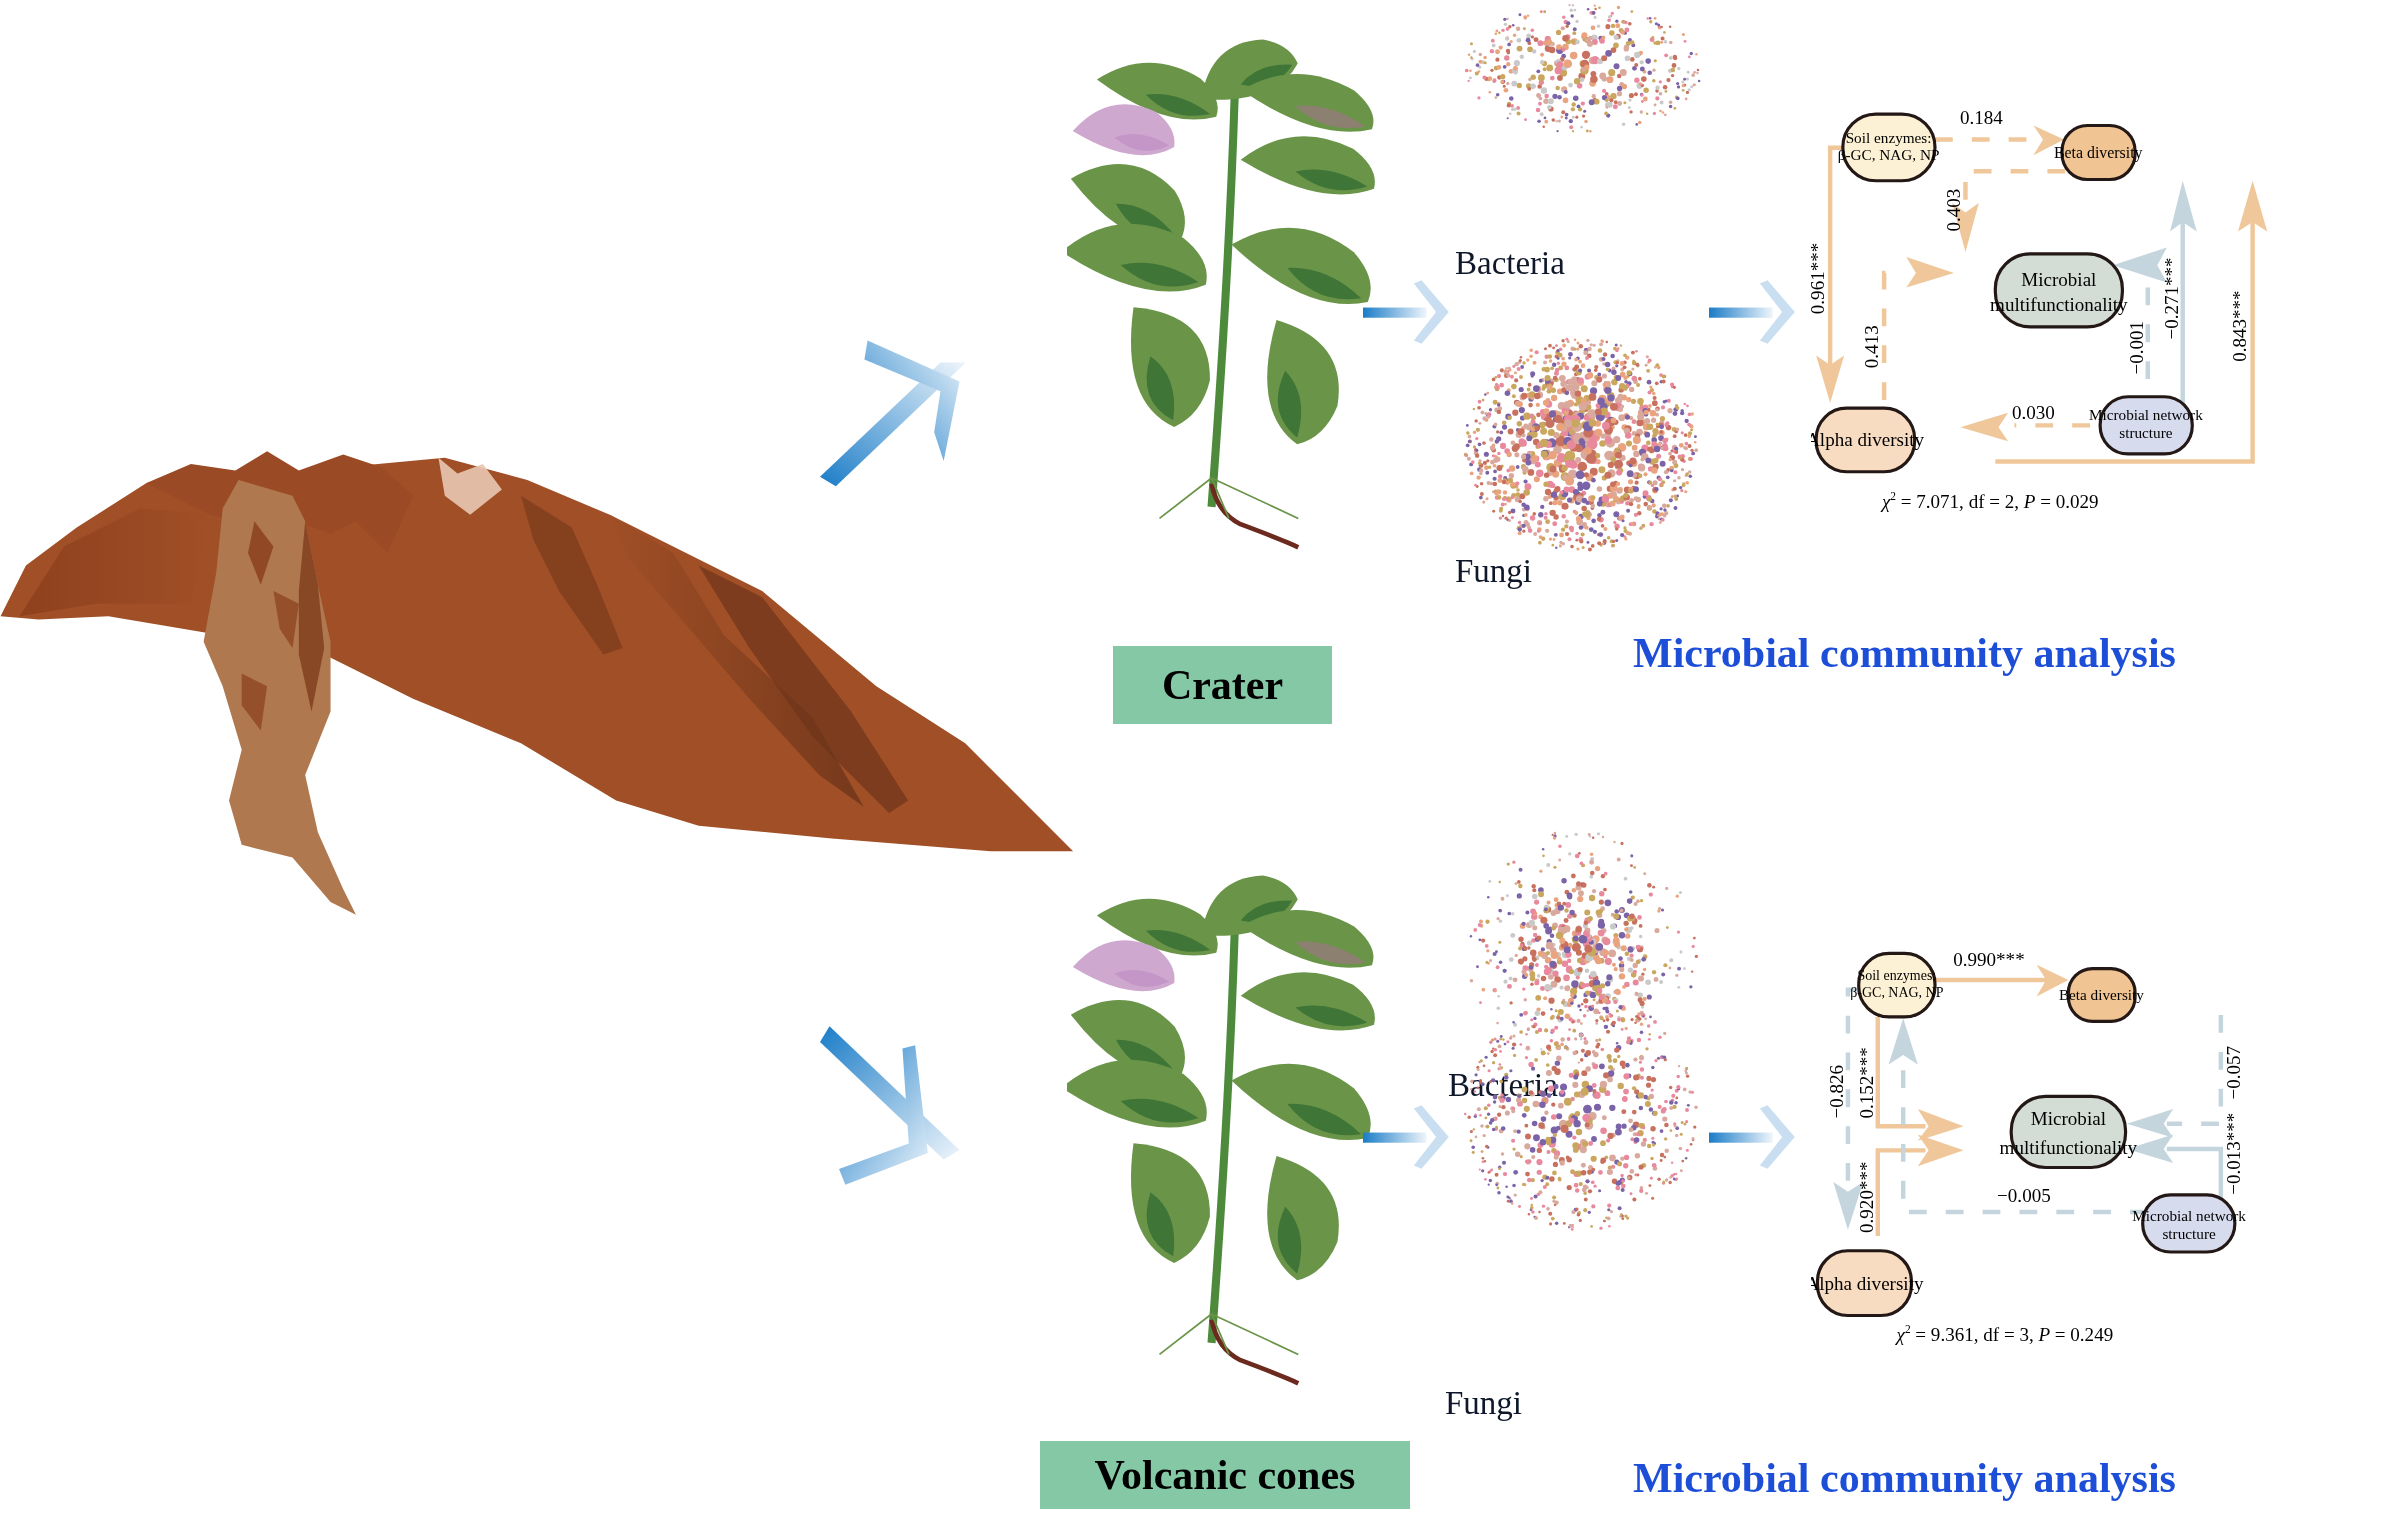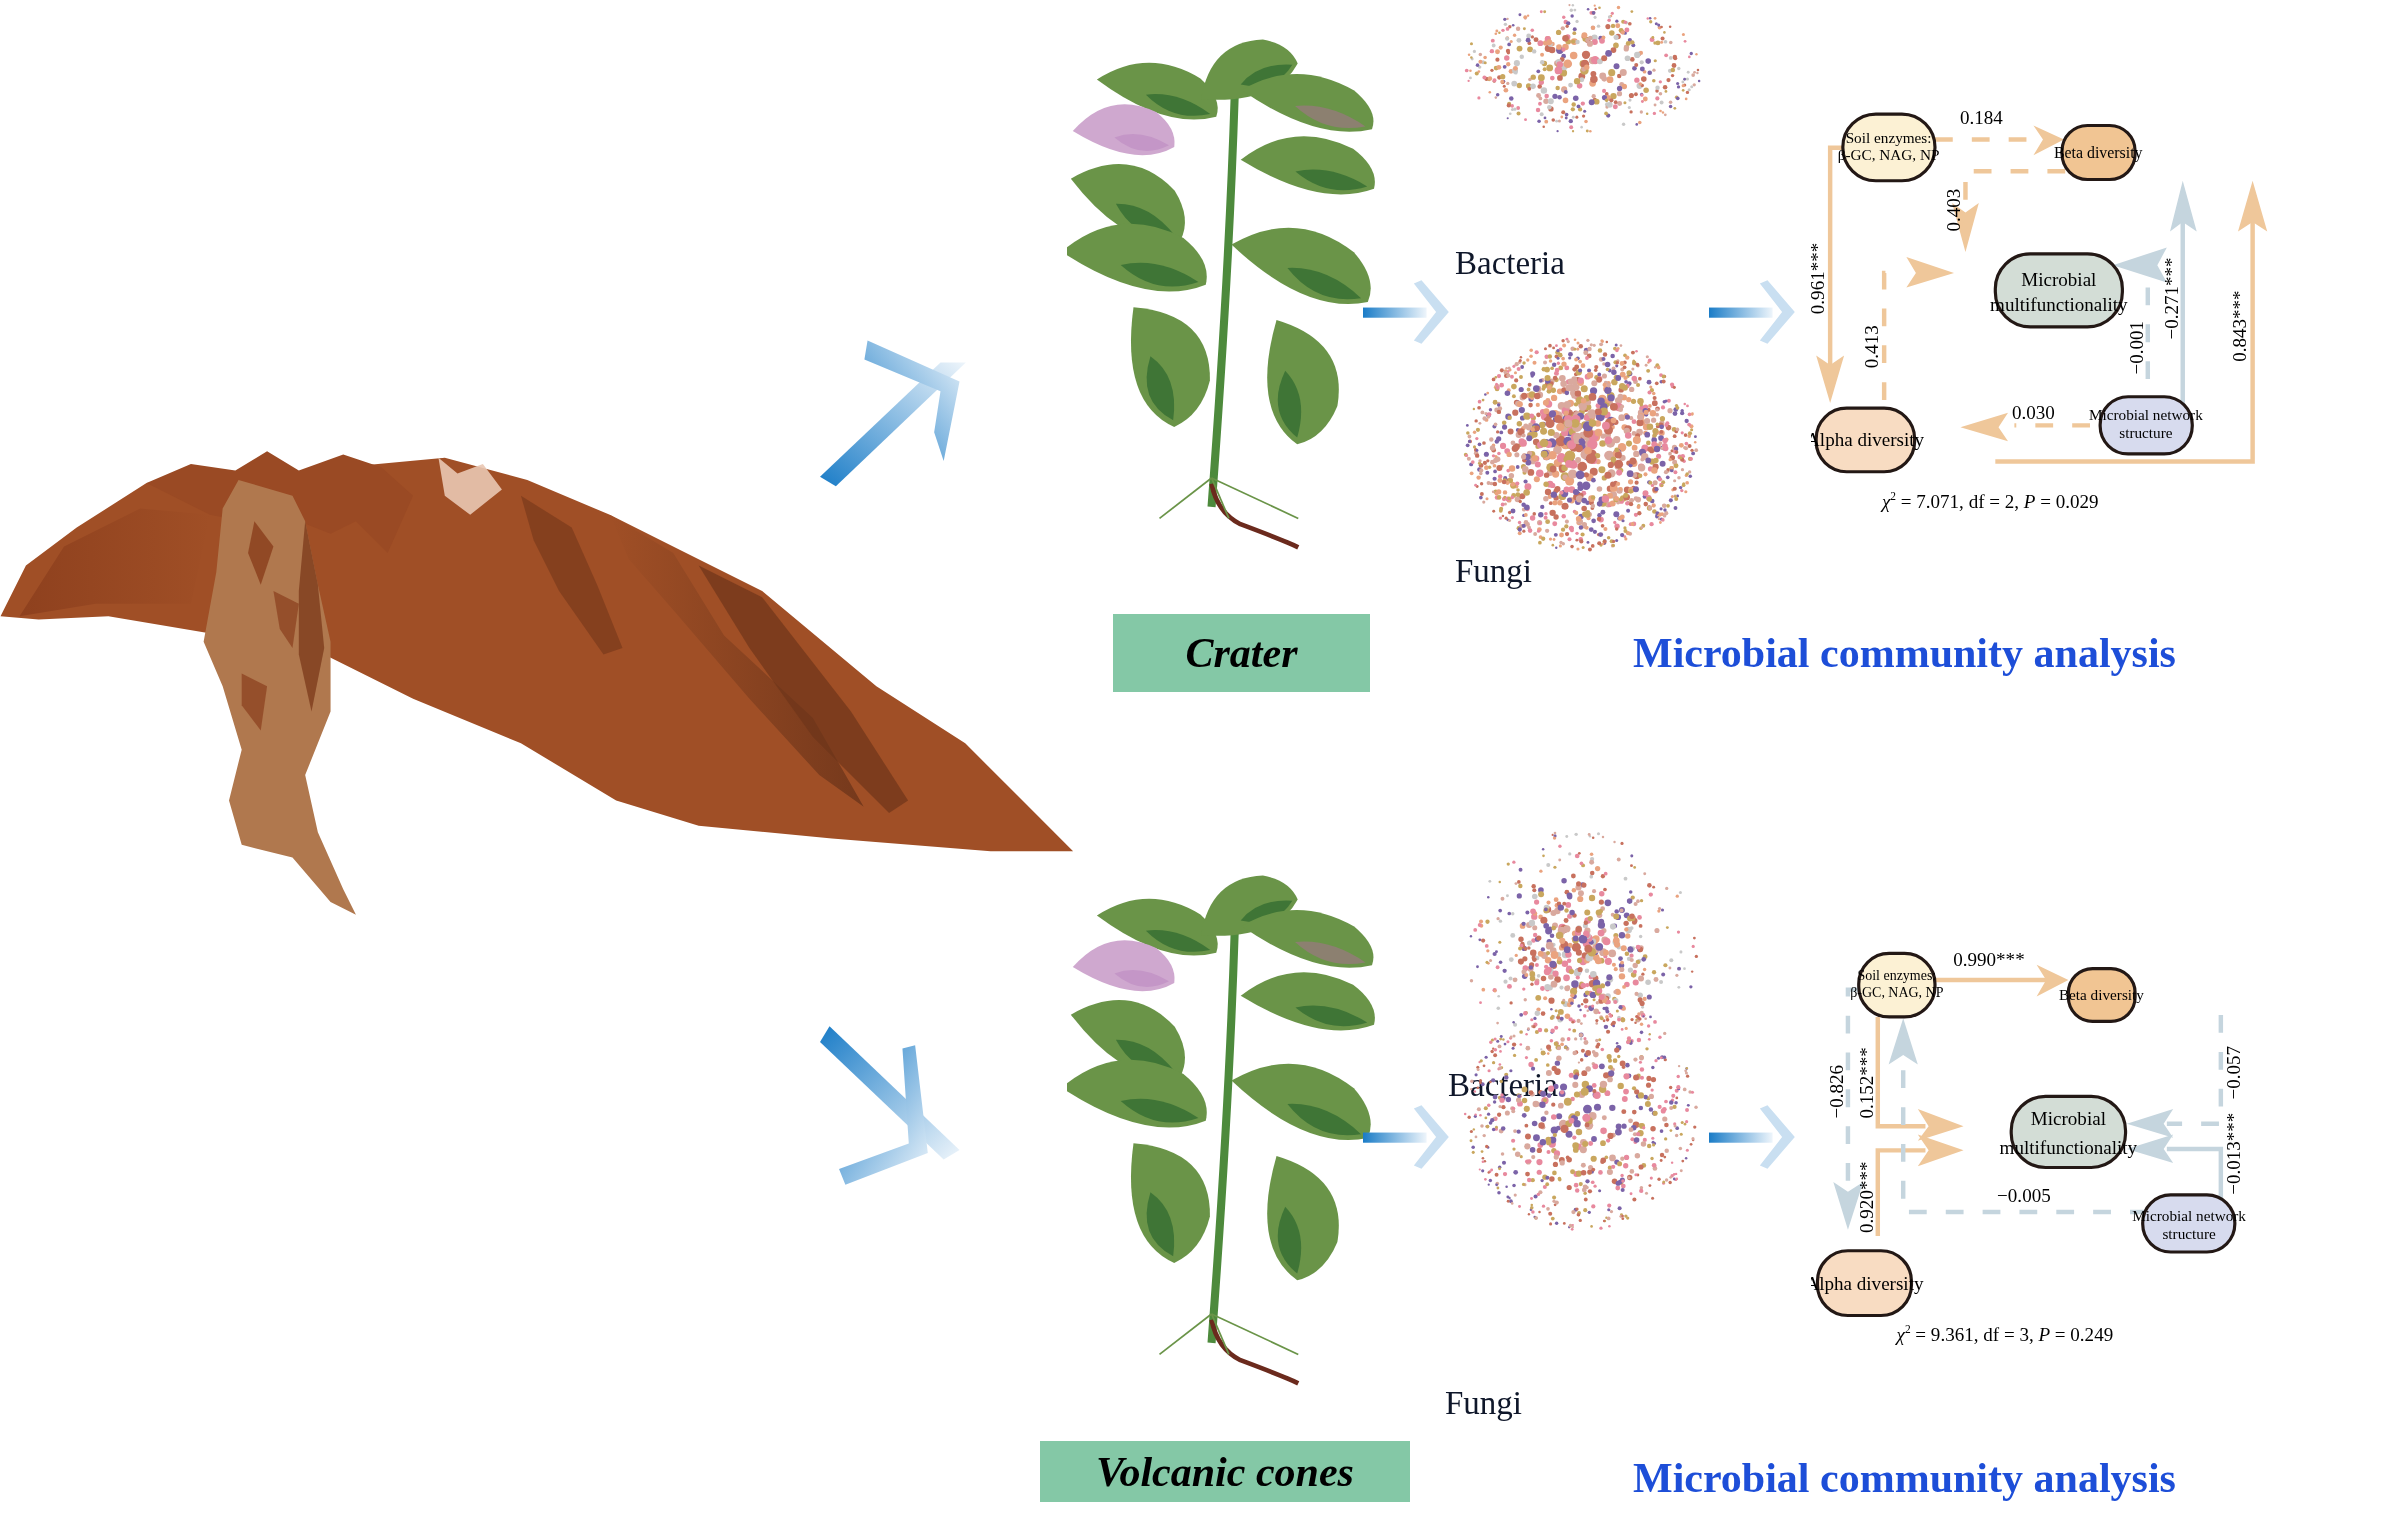--- a/index.html
+++ b/index.html
@@ -2881,23 +2881,23 @@
       <circle cx="82.2" cy="240.6" r="3.3" fill="#e8899e"></circle>
       <circle cx="236.9" cy="134.4" r="4.8" fill="#7b63a8"></circle>
       <circle cx="124.5" cy="65.9" r="3.5" fill="#e8899e"></circle>
       <circle cx="135.9" cy="309.2" r="3.0" fill="#c9a75e"></circle>
       <circle cx="353.2" cy="214.5" r="2.1" fill="#c9a75e"></circle>
       <circle cx="123.7" cy="274.2" r="4.9" fill="#e8899e"></circle>
       <circle cx="209.8" cy="18.2" r="2.4" fill="#c9a75e"></circle>
     </svg>
   <div class="net-caption" style="left:1445px;top:1385px;">Fungi</div>
 
-  <div class="label-box" style="left:1113px;top:614px;width:257px;height:78px;font-style:italic;">Crater</div>
+  <div class="label-box" style="left:1113px;top:646px;width:219px;height:78px;">Crater</div>
   <div class="section-title" style="left:1633px;top:629px;">Microbial community analysis</div>
-  <div class="label-box" style="left:1040px;top:1441px;width:370px;height:61px;font-style:italic;">Volcanic cones</div>
+  <div class="label-box" style="left:1040px;top:1441px;width:370px;height:68px;">Volcanic cones</div>
   <div class="section-title" style="left:1633px;top:1454px;">Microbial community analysis</div>
 
   <svg style="position:absolute;left:1811px;top:95px" width="591" height="432" viewBox="0 0 930 680">
     <defs>
       <marker id="ahp" viewBox="0 0 40 40" refX="38" refY="20" markerWidth="14" markerHeight="14" markerUnits="userSpaceOnUse" orient="auto"></marker>
     </defs>
     <g>
 
       <line x1="195" y1="70" x2="375" y2="70" stroke="#efc79a" stroke-width="7" stroke-dasharray="28,30"></line>
       <polygon points="350,48 398,70 350,95 365,70" fill="#efc79a"></polygon>

